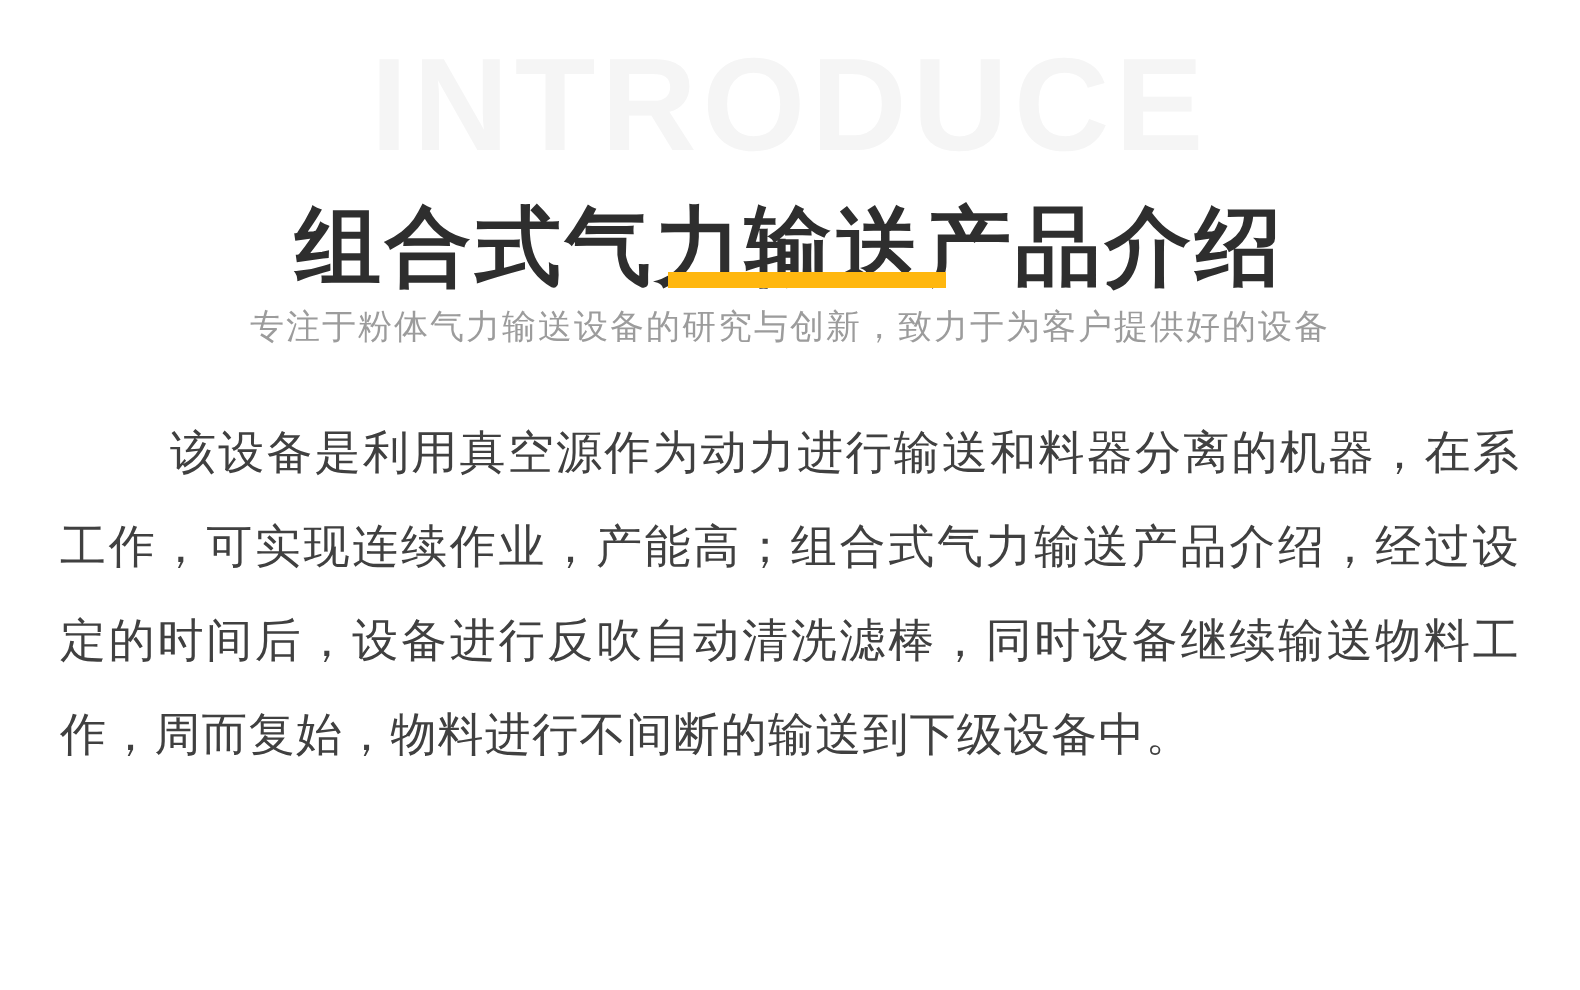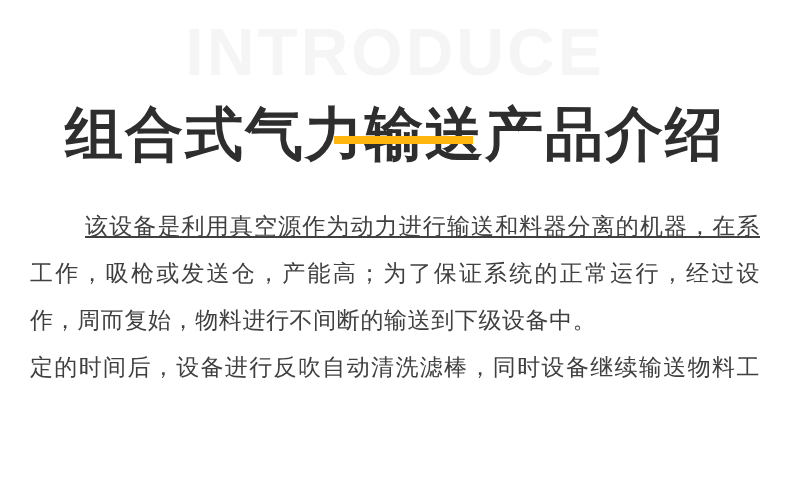--- a/index.html
+++ b/index.html
@@ -27,21 +27,21 @@
     color: #f5f5f5;
     user-select: none;
     z-index: 0;
   }
   .title {
     position: absolute;
     top: 62px;
     left: 0;
     width: 100%;
     text-align: center;
-    font-size: 58px;
+    font-size: 43px;
     line-height: 66px;
     font-weight: 900;
     letter-spacing: 2px;
     color: #2e2e2e;
     z-index: 1;
   }
   .title-accent {
     position: absolute;
     top: 136px;
     left: 334px;
@@ -76,39 +76,39 @@
   .pline {
     height: 47px;
     line-height: 47px;
     text-align: justify;
     text-align-last: justify;
     text-justify: inter-character;
     white-space: nowrap;
   }
   .pline.first {
     text-indent: 55px;
-    text-decoration: underline;
   }
   .pline.last {
     text-align: left;
     text-align-last: left;
   }
 </style>
 </head>
 <body>
 
 <div class="page">
 
   <div class="watermark" style="color: rgb(245, 245, 245);">INTRODUCE</div>
 
   <h1 class="title" style="color: rgb(46, 46, 46);">组合式气力输送产品介绍</h1>
 
   <div class="title-accent" style="background-color: rgb(255, 183, 15);"></div>
 
+  <div class="subtitle" style="color: rgb(156, 156, 156);">专注于粉体气力输送设备的研究与创新，致力于为客户提供好的设备</div>
 
   <div class="paragraph" style="color: rgb(64, 64, 64);">
     <div class="pline first">该设备是利用真空源作为动力进行输送和料器分离的机器，在系</div>
-    <div class="pline">工作，吸枪或发送仓，产能高；为了保证系统的正常运行，经过设</div>
+    <div class="pline">工作，可实现连续作业，产能高；组合式气力输送产品介绍，经过设</div>
+    <div class="pline">定的时间后，设备进行反吹自动清洗滤棒，同时设备继续输送物料工</div>
     <div class="pline last">作，周而复始，物料进行不间断的输送到下级设备中。</div>
-    <div class="pline">定的时间后，设备进行反吹自动清洗滤棒，同时设备继续输送物料工</div>
   </div>
 
 </div>
 
 </body></html>

